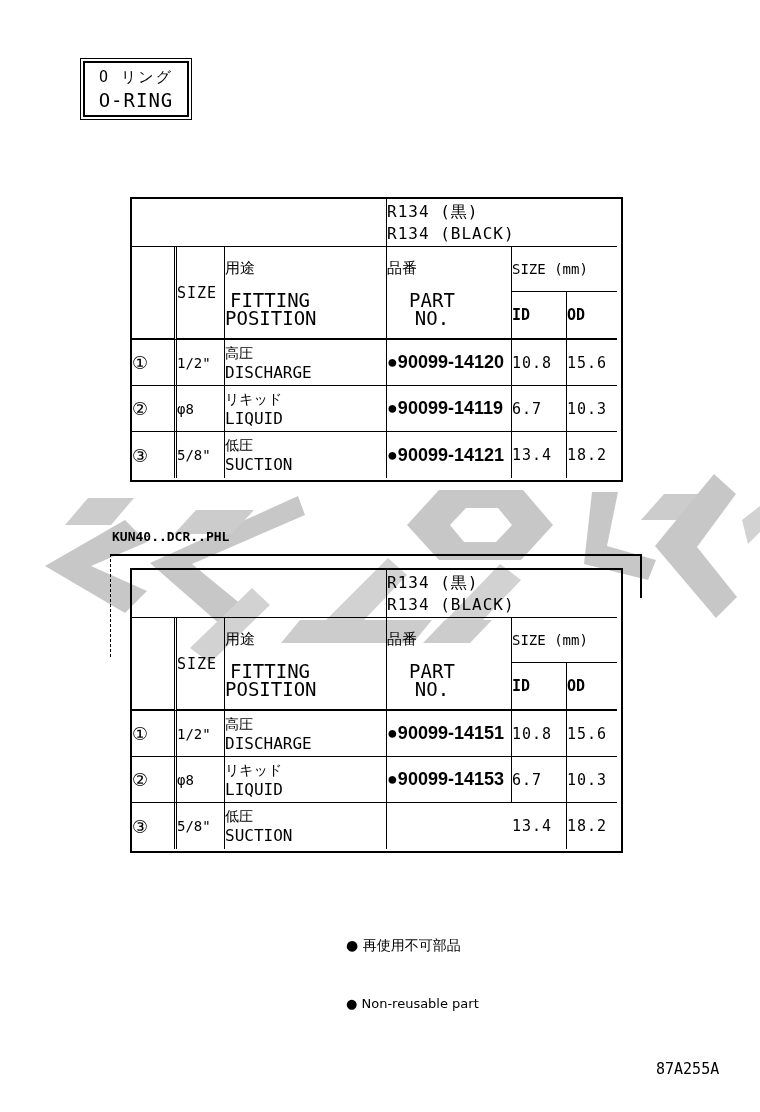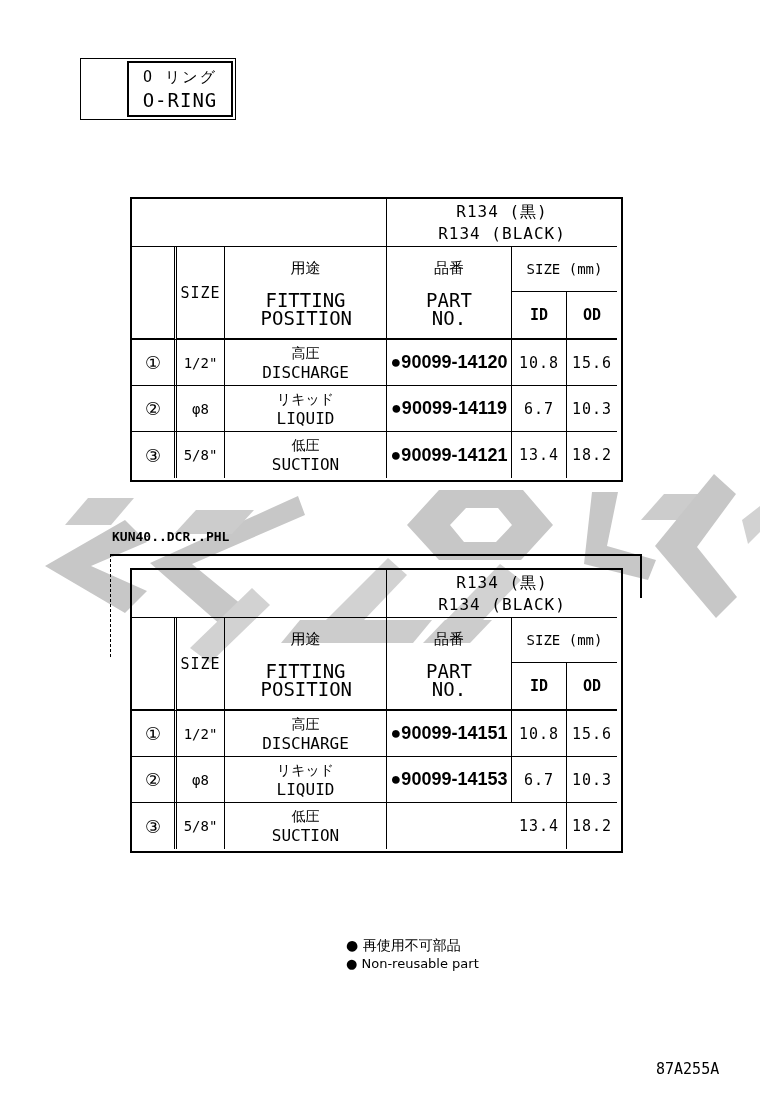--- a/index.html
+++ b/index.html
@@ -4,34 +4,34 @@
 <style>
   html,body{margin:0;padding:0;background:#fff;}
   #page{position:relative;width:760px;height:1112px;background:#fff;overflow:hidden;
         font-family:"DejaVu Sans",sans-serif;color:#000;}
   .mono{font-family:"DejaVu Sans Mono","Liberation Mono",monospace;}
 
   
   #wm{position:absolute;left:0;top:468px;width:760px;height:200px;z-index:0;}
 
   
-  #titlebox{position:absolute;left:80px;top:58px;width:110px;height:60px;border:1px solid #000;z-index:2;background:#fff;padding-left:44px;}
+  #titlebox{position:absolute;left:80px;top:58px;width:110px;height:60px;border:1px solid #000;z-index:2;background:#fff;}
   #titlebox .inner{margin:2px;border:2px solid #000;height:52px;display:flex;flex-direction:column;align-items:center;justify-content:center;}
   #titlebox .jp{font-size:15px;letter-spacing:2px;line-height:22px;}
   #titlebox .en{font-size:19px;letter-spacing:1px;line-height:24px;}
 
   
   .tbl{position:absolute;left:130px;width:489px;height:281px;border:2px solid #000;
        display:grid;z-index:1;background:transparent;
        grid-template-columns:42px 51px 162px 125px 55px 50px;
        grid-template-rows:48px 45px 48px 46px 46px 46px;}
   #tbl1{top:197px;}
   #tbl2{top:568px;}
   .cell{border-right:1px solid #000;border-bottom:1px solid #000;display:flex;
-        flex-direction:column;align-items:center;justify-content:center;
+        flex-direction:column;justify-content:center;
         box-sizing:border-box;overflow:hidden;}
   .lastcol{border-right:none;}
   .lastrow{border-bottom:none;}
   .hb{border-bottom-width:2px;}
   .dblleft{border-left:3px double #000;}
   .c-empty{grid-column:1/4;grid-row:1;}
   .c-variant{grid-column:4/7;grid-row:1;}
   .c-no{grid-column:1;grid-row:2/4;border-right:none;}
   .c-size{grid-column:2;grid-row:2/4;}
   .c-fit{grid-column:3;grid-row:2/4;}
@@ -65,21 +65,21 @@
 
   
   #applabel{position:absolute;left:112px;top:529px;font-size:13px;font-weight:600;z-index:2;}
   #bracket-h{position:absolute;left:110px;top:554px;width:532px;height:0;border-top:2px solid #000;z-index:2;}
   #bracket-r{position:absolute;left:640px;top:554px;width:0;height:44px;border-left:2px solid #000;z-index:2;}
   #bracket-l{position:absolute;left:110px;top:554px;width:0;height:103px;border-left:1px dashed #000;z-index:2;}
 
   
   #legend{position:absolute;left:346px;top:936px;z-index:2;}
   #legend .l1{font-size:14px;line-height:19px;}
-  #legend .l2{font-size:13px;line-height:17px;}
+  #legend .l2{font-size:13px;line-height:17px;margin-top:40px;}
 
   #doccode{position:absolute;left:656px;top:1060px;font-size:15px;z-index:2;}
 </style>
 </head>
 <body>
 
 <div id="page">
 
   <svg id="wm" viewBox="0 0 760 200" aria-hidden="true">
     <polygon points="88,30 134,30 111,57 65,57" fill="#cccccc"></polygon>

